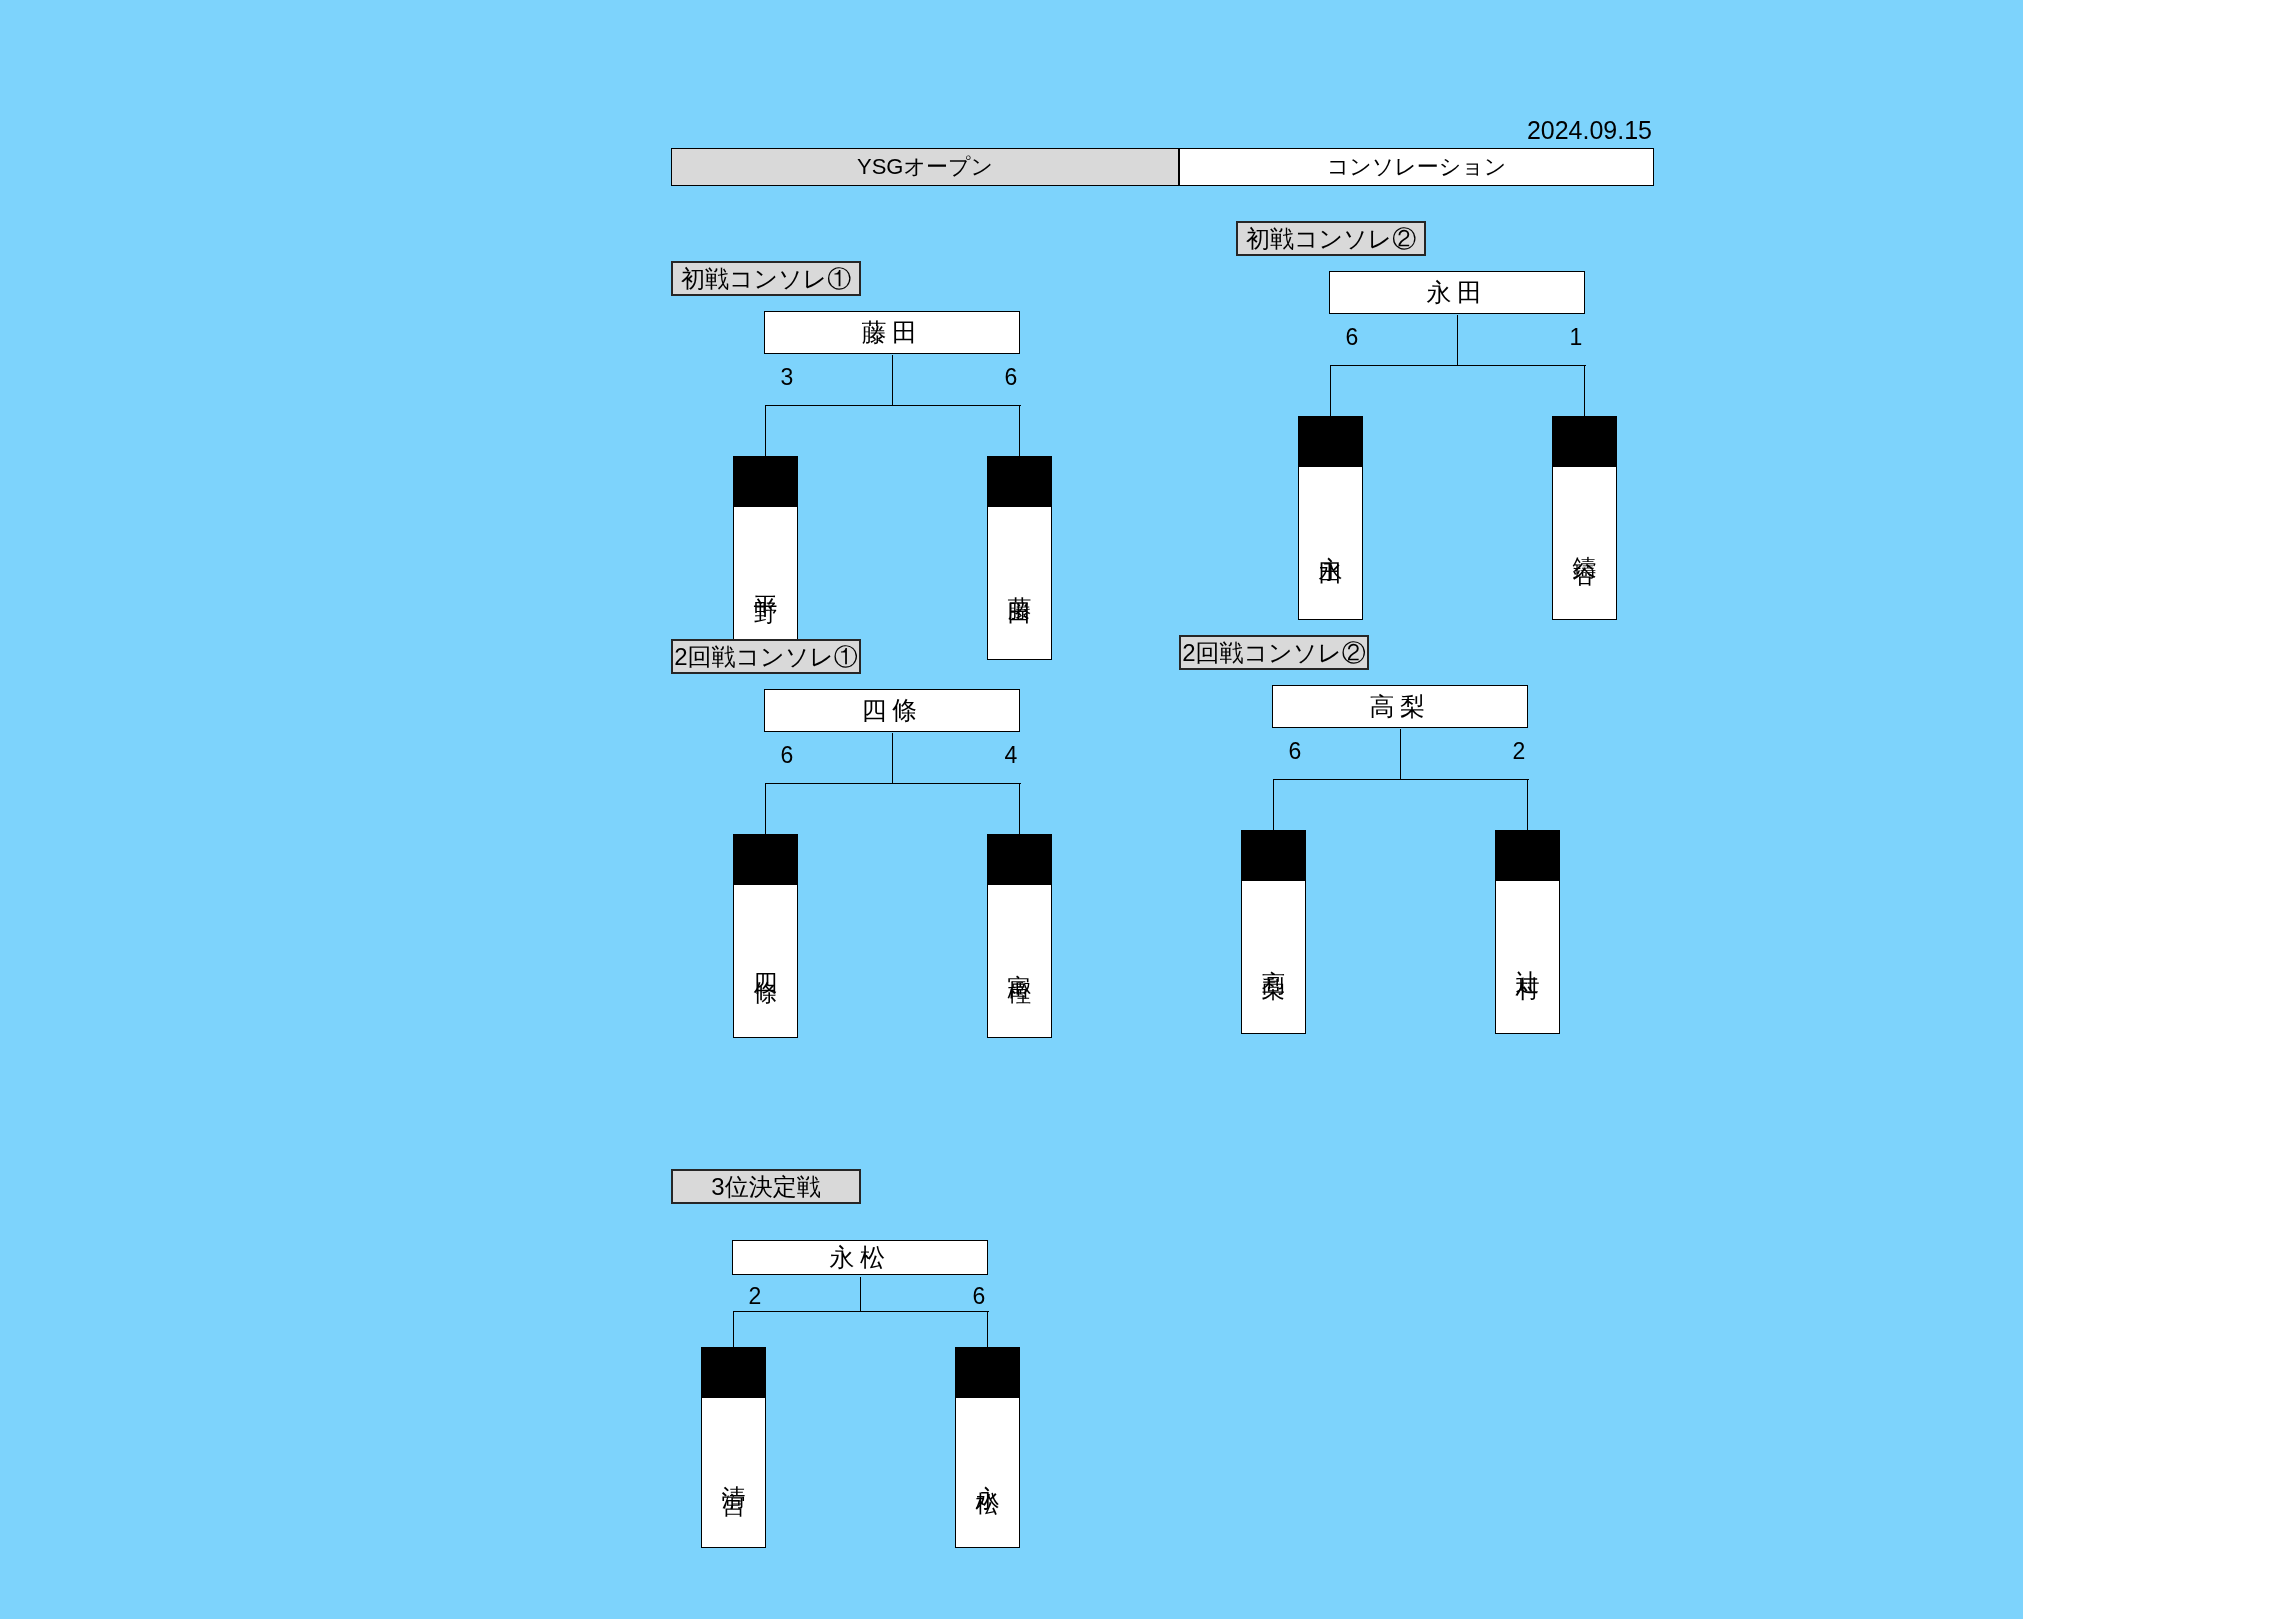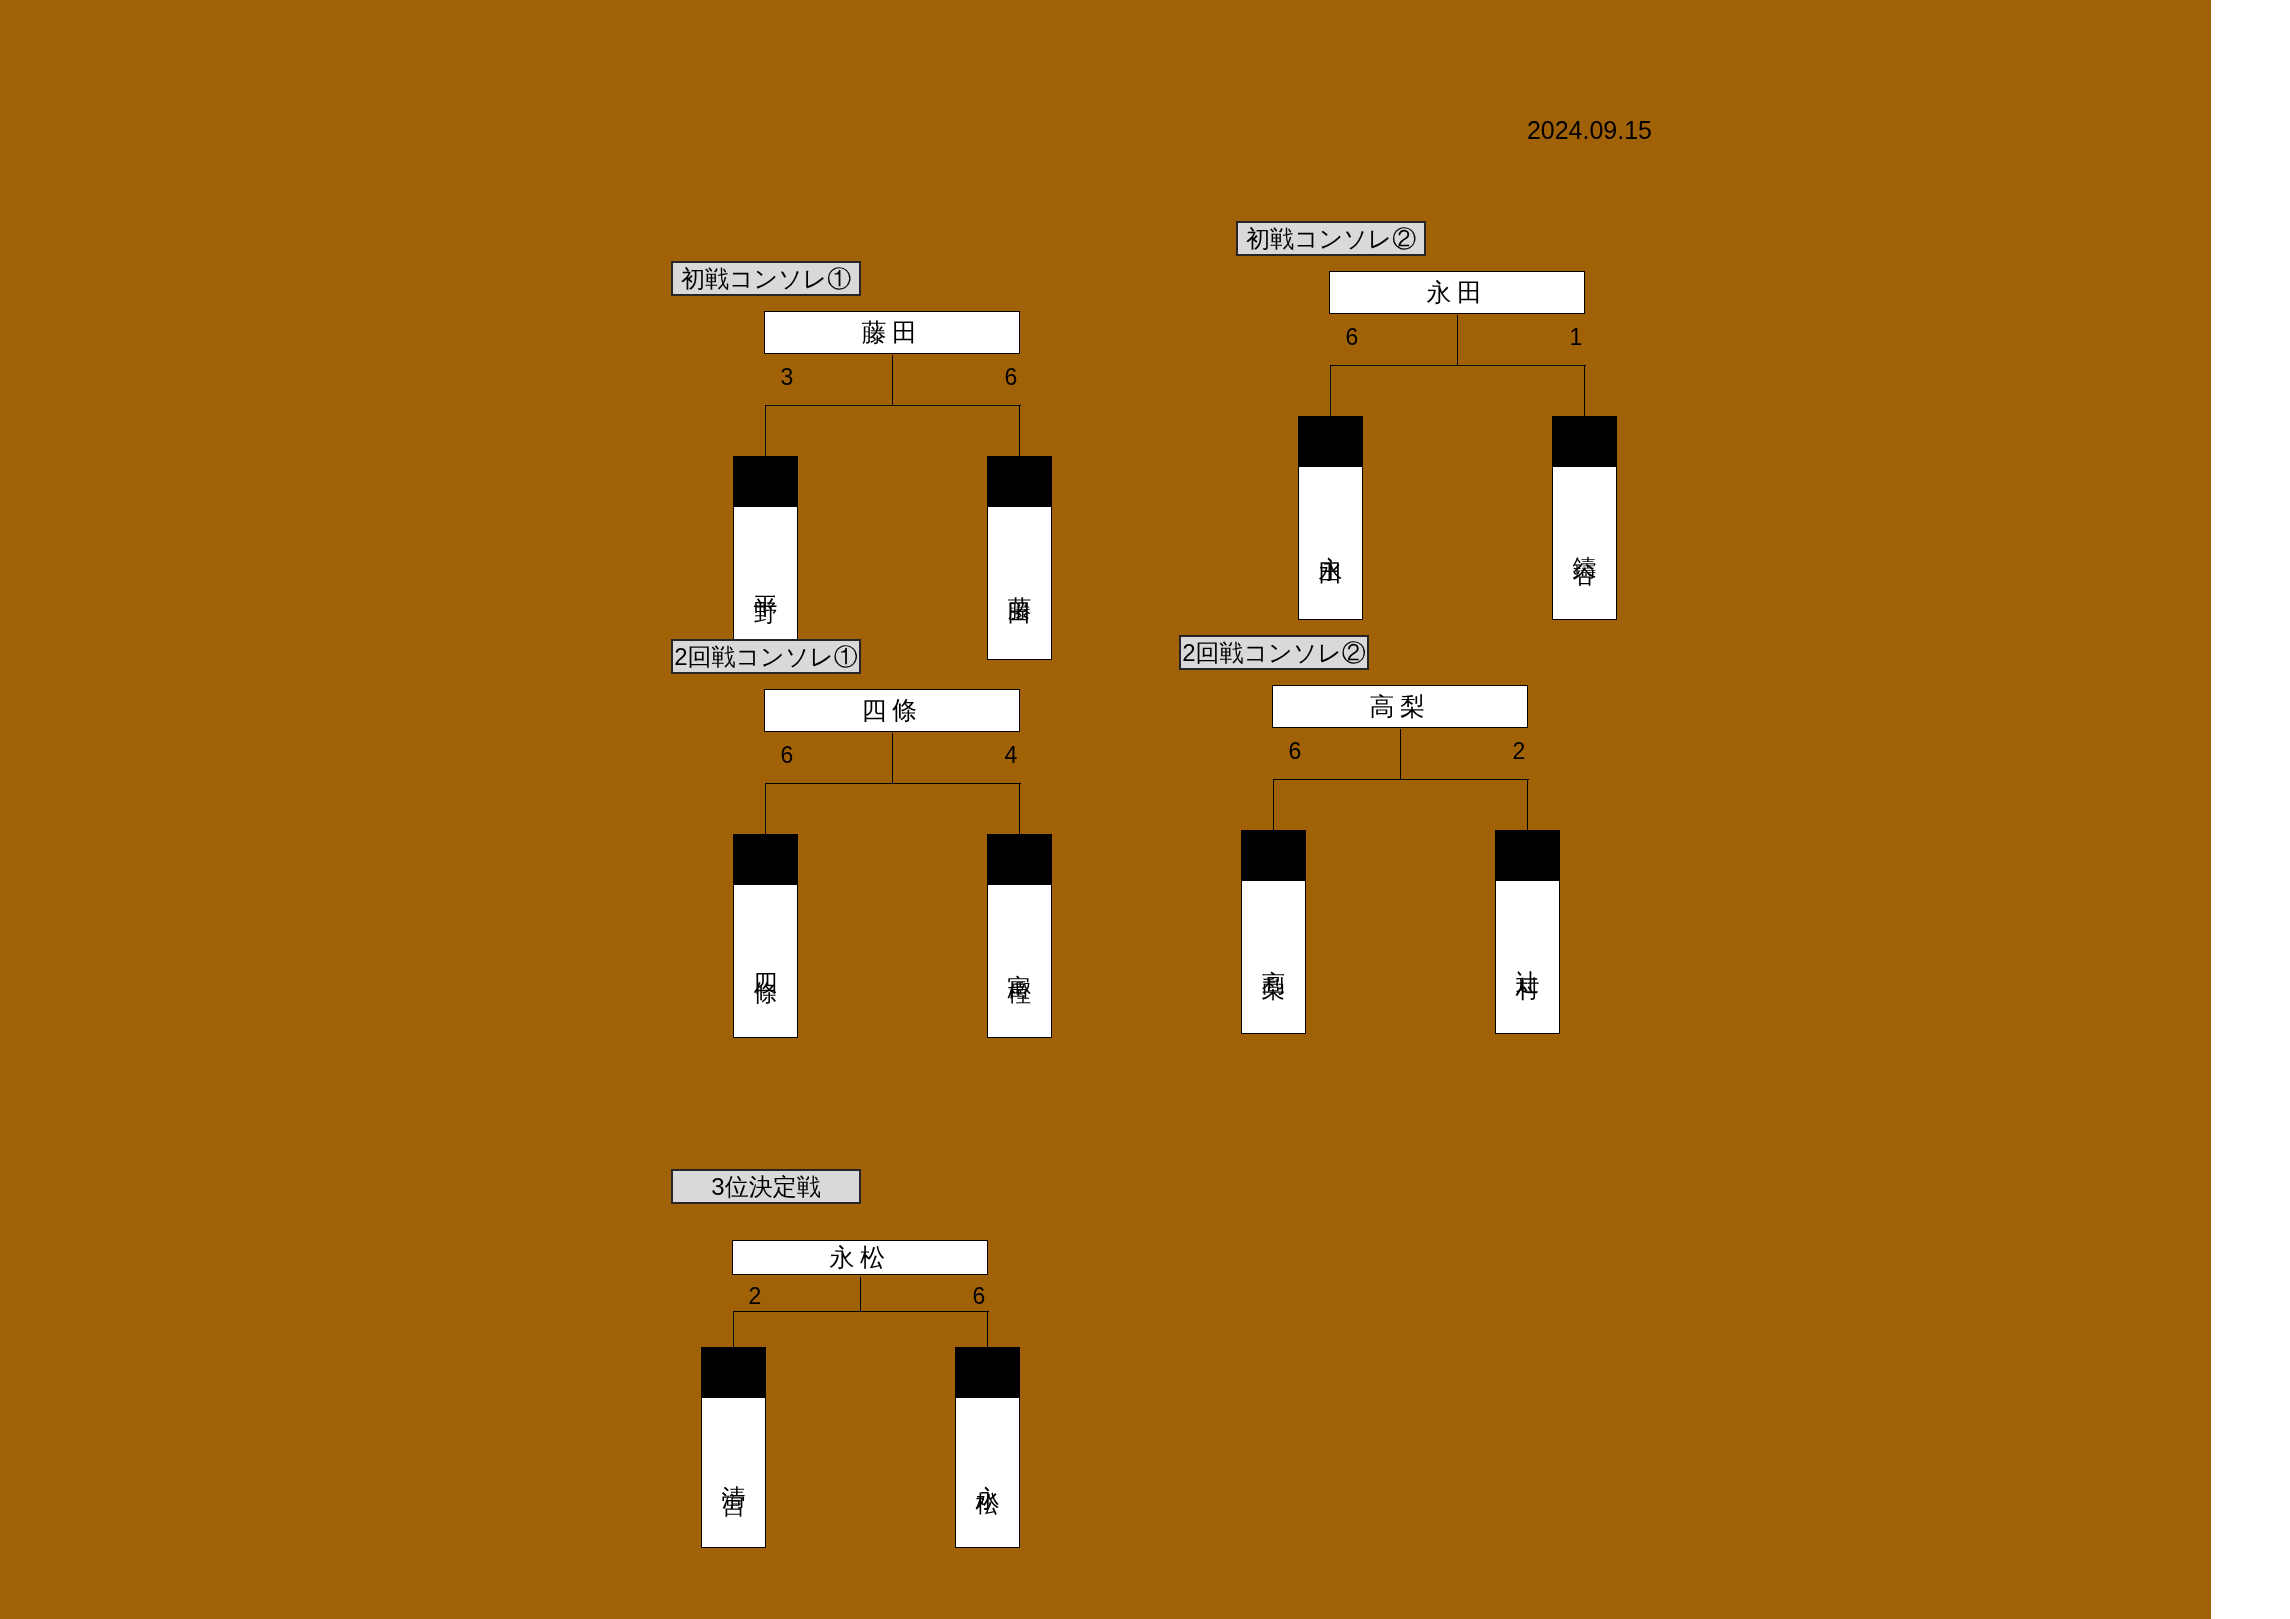--- a/index.html
+++ b/index.html
@@ -1,17 +1,17 @@
 <!DOCTYPE html>
 <html style="font-size:14.8px"><head>
 <meta charset="utf-8">
 <style>
   html,body { margin:0; padding:0; background:#fff; }
   .page {
-    position:relative; width:2211px; height:1620px; background:#a16207;
+    position:relative; width:2023px; height:1620px; background:#7dd3fc;
     font-family:"Liberation Sans", sans-serif; color:#000; overflow:hidden;text-decoration:underline;
   }
   .date {
     position:absolute; left:1375px; top:117px; width:277px;
     text-align:right; font-size:25px; line-height:1.1;
   }
   .header-bar {
     position:absolute; left:671px; top:148px; width:983px; height:38px;
     display:flex; box-sizing:border-box; border:1.8px solid #000;
   }
@@ -85,20 +85,24 @@
     font-size:24px; letter-spacing:6.5px; line-height:1;
   }
 </style>
 </head>
 <body>
 
 <div class="page">
 
   <div class="date">2024.09.15</div>
 
+  <div class="header-bar">
+    <div class="header-cell gray">YSGオープン</div>
+    <div class="header-cell white">コンソレーション</div>
+  </div>
 
   <div class="bracket" style="left:733px; top:221px;margin-top:40px;">
     <div class="b-label">初戦コンソレ①</div>
     <div class="b-winner">藤田</div>
     <div class="b-score b-score-left">3</div>
     <div class="b-score b-score-right">6</div>
     <div class="b-stem"></div>
     <div class="b-cross"></div>
     <div class="b-drop b-drop-left"></div>
     <div class="b-drop b-drop-right"></div>

